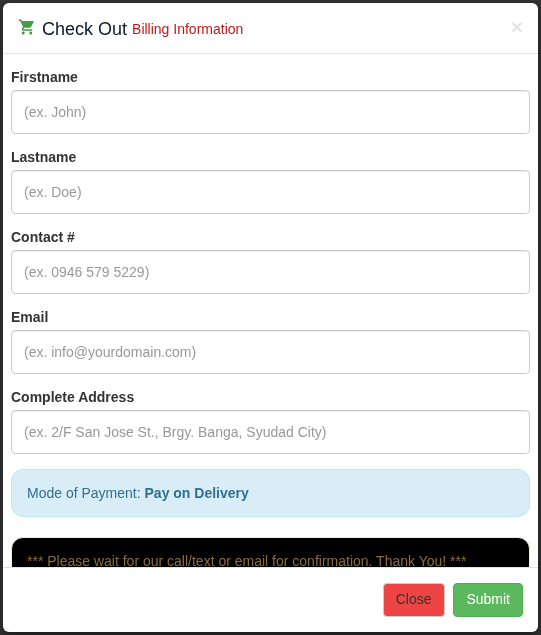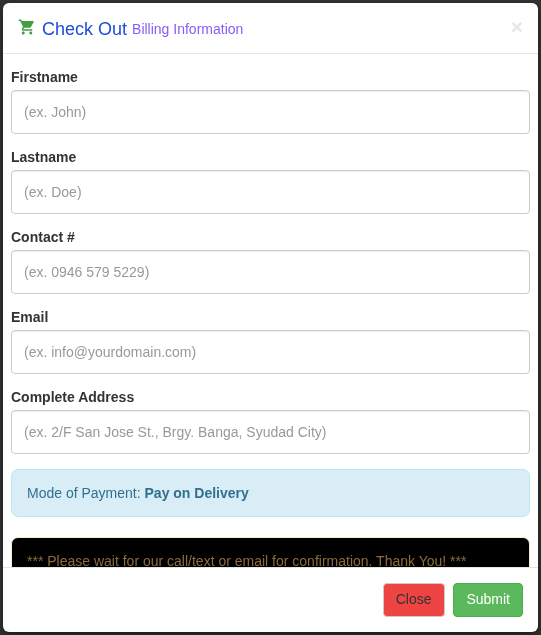--- a/index.html
+++ b/index.html
@@ -32,25 +32,25 @@
       align-items: center;
     }
     .cart-icon {
       display: inline-block;
       margin-right: 6px;
       vertical-align: middle;
     }
     .modal-title {
       font-size: 18px;
       font-weight: 500;
-      color: #1d4ed8;
+      color: #0f172a;
       line-height: 1;
     }
     .modal-subtitle {
-      color: #8b5cf6;
+      color: #b91c1c;
       font-size: 14px;
       font-weight: 400;
       margin-left: 5px;
     }
     .close-btn {
       position: absolute;
       right: 15px;
       top: 13px;
       background: none;
       border: none;
@@ -85,21 +85,21 @@
       background: #fff;
       border: 1px solid #ccc;
       border-radius: 4px;
       box-shadow: inset 0 1px 1px rgba(0,0,0,0.075);
     }
     .form-control::placeholder {
       color: #999;
     }
     .alert {
       padding: 15px;
-      border-radius: 7px;
+      border-radius: 12px;
       margin-bottom: 20px;
       font-size: 14px;
     }
     .alert-info {
       background: #d9edf7;
       border: 1px solid #bce8f1;
       color: #31708f;
     }
     .alert-info strong {
       font-weight: 700;

